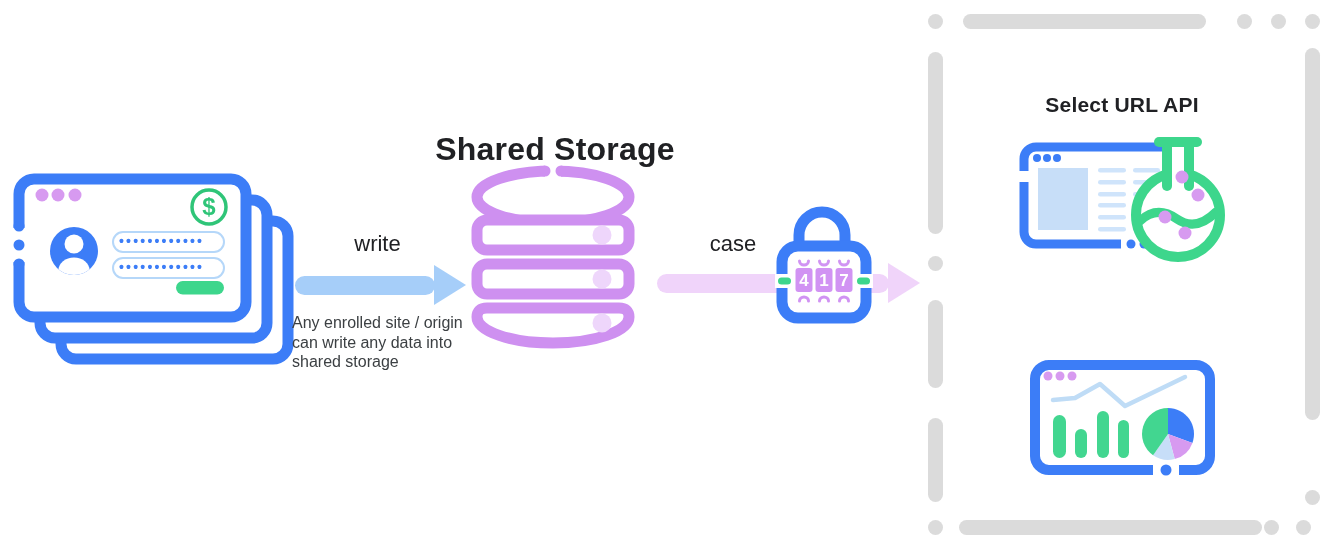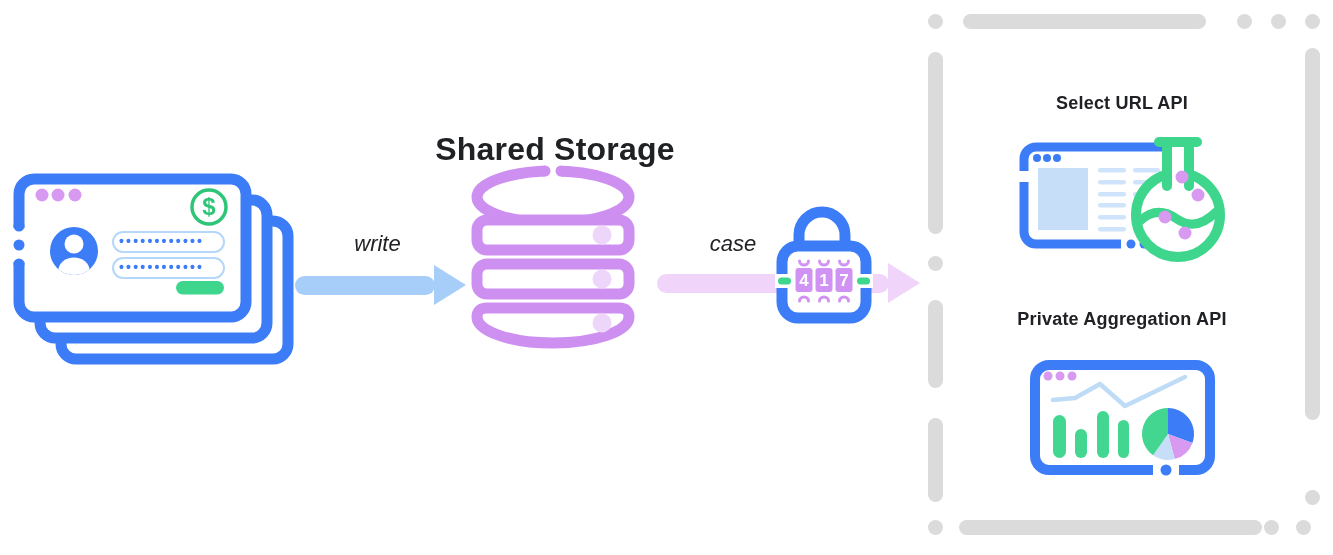--- a/index.html
+++ b/index.html
@@ -1,21 +1,21 @@
 <!DOCTYPE html>
 <html><head>
 <meta charset="utf-8">
 <style>
   html,body{margin:0;padding:0;background:#fff;}
   .canvas{position:relative;width:1333px;height:555px;background:#fff;overflow:hidden;
           font-family:"Liberation Sans",sans-serif;}
   .abs{position:absolute;}
-  .title{position:absolute;font-weight:700;font-size:18px;color:#202124;
+  .title{position:absolute;font-weight:700;font-size:21px;color:#202124;
          text-align:center;letter-spacing:.2px;}
-  .flow-label{position:absolute;font-size:22px;color:#202124;text-align:center;font-style:italic;}
+  .flow-label{position:absolute;font-size:22px;color:#202124;text-align:center;}
   .note{position:absolute;font-size:16px;line-height:1.23;color:#3c4043;}
   .arrow{position:absolute;height:40px;}
   .arrow-body{position:absolute;top:10.5px;height:19px;border-radius:9.5px;}
   .arrow-head{position:absolute;top:0;width:0;height:0;
               border-top:20px solid transparent;border-bottom:20px solid transparent;
               border-left:32px solid;}
   .dash{position:absolute;background:#dbdbdb;border-radius:8px;}
   svg text{font-family:"Liberation Sans",sans-serif;}
 </style>
 </head>
@@ -66,20 +66,21 @@
     </g>
 
     <rect x="164" y="111" width="48" height="13.5" rx="6.75" fill="#3dd68c"></rect>
   </svg>
 
   <div class="flow-label" style="left:320px;top:231px;width:115px">write</div>
   <div class="arrow" style="left:295px;top:265px;width:172px">
     <div class="arrow-body" style="left:0;width:140px;background:#a6cef9"></div>
     <div class="arrow-head" style="left:139px;border-left-color:#a6cef9"></div>
   </div>
+  <div class="note" style="left:292px;top:313px;width:175px">Any enrolled site / origin can write any data into shared storage</div>
 
   <div class="title" style="left:420px;top:131px;width:270px;font-size:32px">Shared Storage</div>
   <svg class="abs" style="left:465px;top:160px" width="180" height="195" viewBox="0 0 180 195">
     <ellipse cx="88" cy="37" rx="76" ry="26" fill="#fff" stroke="#ce90f0" stroke-width="11"></ellipse>
     <rect x="80" y="2" width="16" height="16" fill="#fff"></rect>
     <circle cx="80" cy="11" r="5.5" fill="#ce90f0"></circle>
     <circle cx="96" cy="11" r="5.5" fill="#ce90f0"></circle>
     <rect x="12" y="60" width="152" height="30" rx="10" fill="#fff" stroke="#ce90f0" stroke-width="11" stroke-linejoin="round"></rect>
     <rect x="12" y="104" width="152" height="30" rx="10" fill="#fff" stroke="#ce90f0" stroke-width="11" stroke-linejoin="round"></rect>
     <path d="M 22 148 H 154 Q 164 148 164 157 A 76 26 0 0 1 12 157 Q 12 148 22 148 Z" fill="#fff" stroke="#ce90f0" stroke-width="11" stroke-linejoin="round"></path>
@@ -174,21 +175,20 @@
       <path d="M 176 12 V 52" stroke="#3dd68c" stroke-width="10" stroke-linecap="round" fill="none"></path>
       <path d="M 146 8 H 184" stroke="#3dd68c" stroke-width="10" stroke-linecap="round" fill="none"></path>
       <path d="M 127 87 Q 144 71 164 85 Q 183 98 203 78" stroke="#3dd68c" stroke-width="9" stroke-linecap="round" fill="none"></path>
       <circle cx="169" cy="43" r="6.5" fill="#d79af0"></circle>
       <circle cx="185" cy="61" r="6.5" fill="#d79af0"></circle>
       <circle cx="152" cy="83" r="6.5" fill="#d79af0"></circle>
       <circle cx="172" cy="99" r="6.5" fill="#d79af0"></circle>
     </g>
   </svg>
 
-  <div class="title" style="left:952px;top:309px;width:340px">Private Aggregation API</div>
   <svg class="abs" style="left:1025px;top:352px" width="200" height="132" viewBox="0 0 200 132">
     <rect x="10" y="13" width="175" height="105" rx="14" fill="#fff" stroke="#3c7df7" stroke-width="10"></rect>
     <circle cx="23" cy="24" r="4.5" fill="#d79af0"></circle>
     <circle cx="35" cy="24" r="4.5" fill="#d79af0"></circle>
     <circle cx="47" cy="24" r="4.5" fill="#d79af0"></circle>
 
     <polyline points="28,48 50,46 75,32 100,54 160,25" fill="none" stroke="#bfdcf6" stroke-width="4.5" stroke-linecap="round" stroke-linejoin="round"></polyline>
 
     <g fill="#42d690">
       <rect x="28" y="63" width="13" height="43" rx="6.5"></rect>

